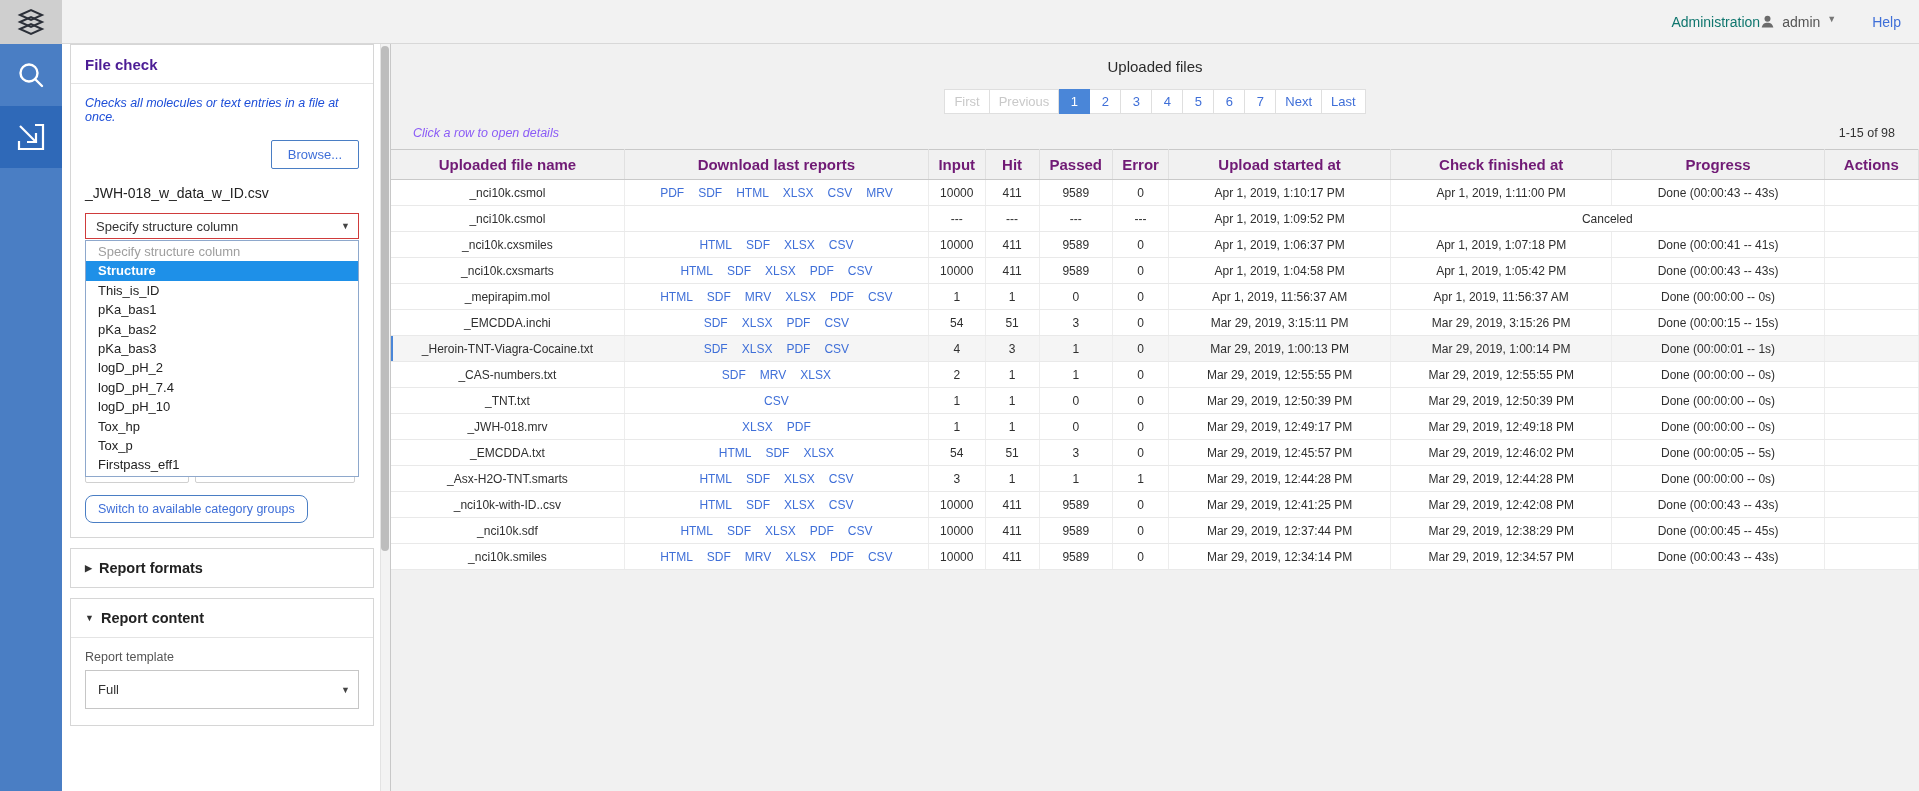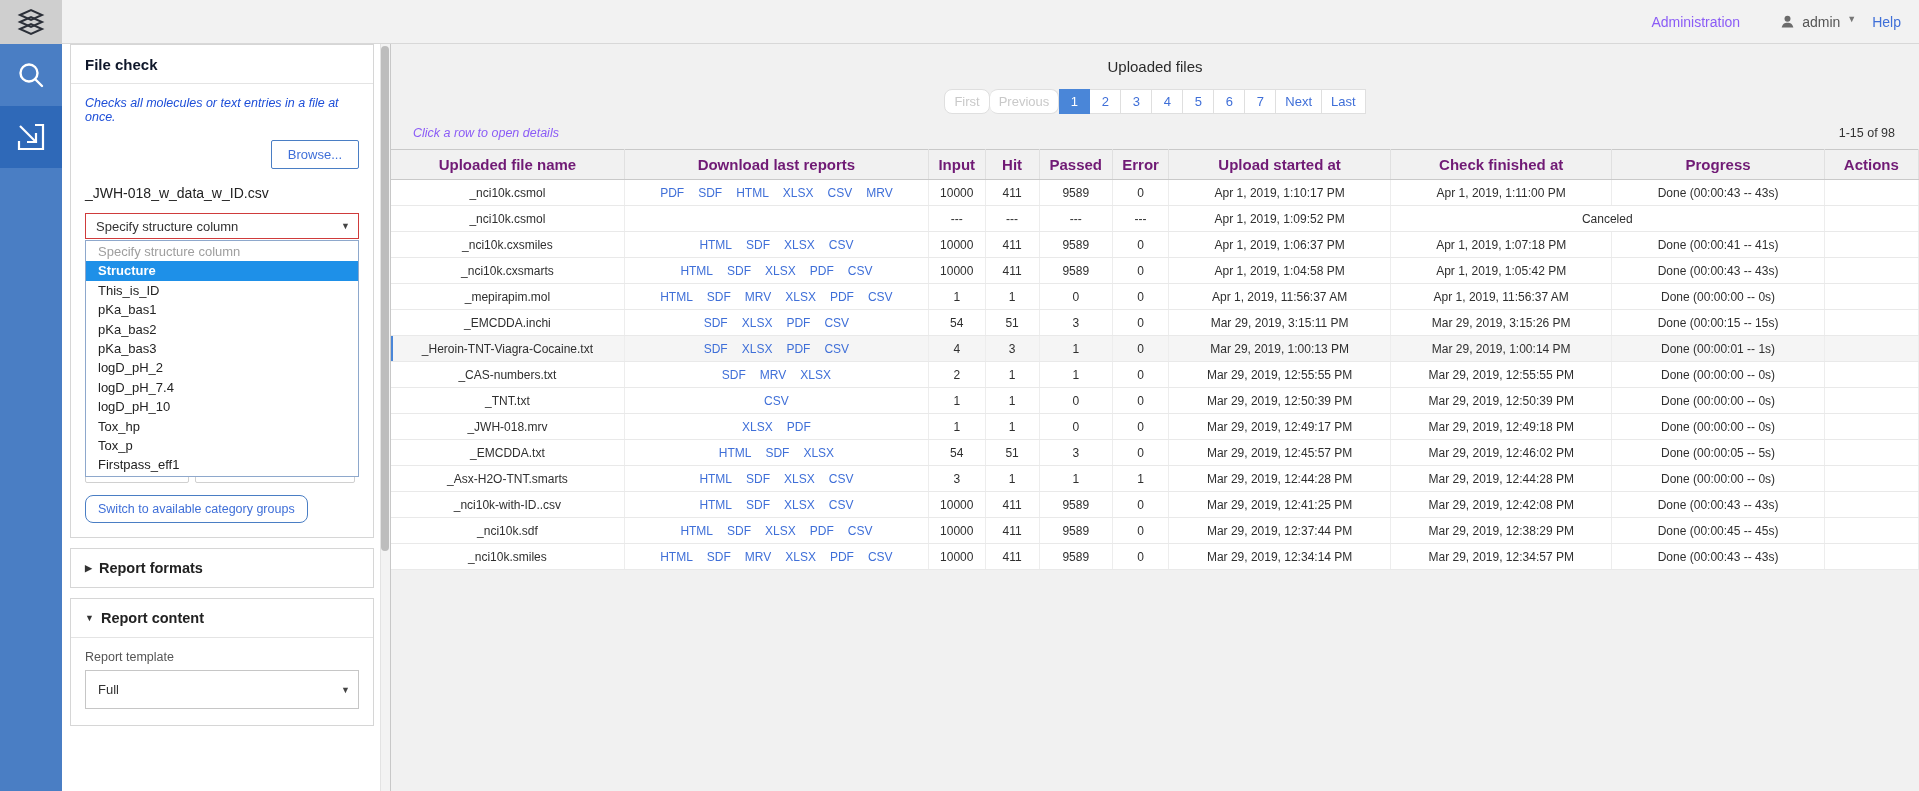--- a/index.html
+++ b/index.html
@@ -36,22 +36,22 @@
   .topbar {
     position: absolute; left: 62px; top: 0;
     width: 1857px; height: 44px;
     background: #f2f2f2;
     border-bottom: 1px solid #d8d8d8;
     display: flex; align-items: center; justify-content: flex-end;
     padding-right: 18px;
     font-size: 14px;
   }
   .topbar a, .topbar span { text-decoration: none; }
-  .tb-admin { color: #8b5cf6; margin-right: 40px; }
-  .tb-user { color: #555; display: flex; margin-right: 16px; }
+  .tb-admin { color: #0f766e; }
+  .tb-user { color: #555; display: flex; margin-right: 36px; }
   .tb-user .uicon { margin-right: 7px; display:flex; }
   .tb-caret { margin-left: 7px; font-size: 9px; color:#777; }
   .tb-help { color: #3f6fd8; }
 
   
   .leftpanel {
     position: absolute; left: 62px; top: 44px;
     width: 329px; height: 747px;
     background: #fff;
     border-right: 1px solid #c8c8c8;
@@ -67,21 +67,21 @@
   }
   .lp-inner { padding: 0 16px 0 8px; }
 
   .card {
     border: 1px solid #d6d6d6;
     background: #fff;
     margin-bottom: 10px;
   }
   .card-head {
     padding: 11px 14px 10px 14px;
-    font-size: 15px; font-weight: bold; color: #0f172a;
+    font-size: 15px; font-weight: bold; color: #4c1d95;
     border-bottom: 1px solid #e4e4e4;
   }
   .card-body { padding: 12px 14px 14px 14px; }
   .hint { font-size: 12.5px; color: #1d4ed8; font-style: italic; }
 
   .browse-row { display:flex; justify-content:flex-end; margin-top: 16px; }
   .browse-btn {
     border: 1px solid #4a7ec4; color: #3f6fd8; background:#fff;
     padding: 6px 16px; font-size: 13px; border-radius: 2px; cursor:pointer;
   }
@@ -158,21 +158,21 @@
   }
   .pager { display:flex; justify-content:center; margin-top: 14px; }
   .pg {
     min-width: 31px; height: 25px;
     border: 1px solid #dfdfdf; border-left: none;
     background: #fff; color: #3f6fd8;
     font-size: 13px; display:flex; align-items:center; justify-content:center;
     padding: 0 9px; cursor:pointer;
   }
   .pg:first-child { border-left: 1px solid #dfdfdf; }
-  .pg.disabled { color: #c9c9c9; cursor: default; border-radius: 8px; }
+  .pg.disabled { color: #c9c9c9; cursor: default; }
   .pg.active { background: #4a86d8; color:#fff; border-color:#4a86d8; }
 
   .subbar {
     display:flex; justify-content: space-between; align-items:center;
     padding: 12px 24px 9px 22px;
     font-size: 12.5px;
   }
   .subbar .hintl { font-style: italic; color: #8b5cf6; }
   .subbar .countr { color: #333; }
 

